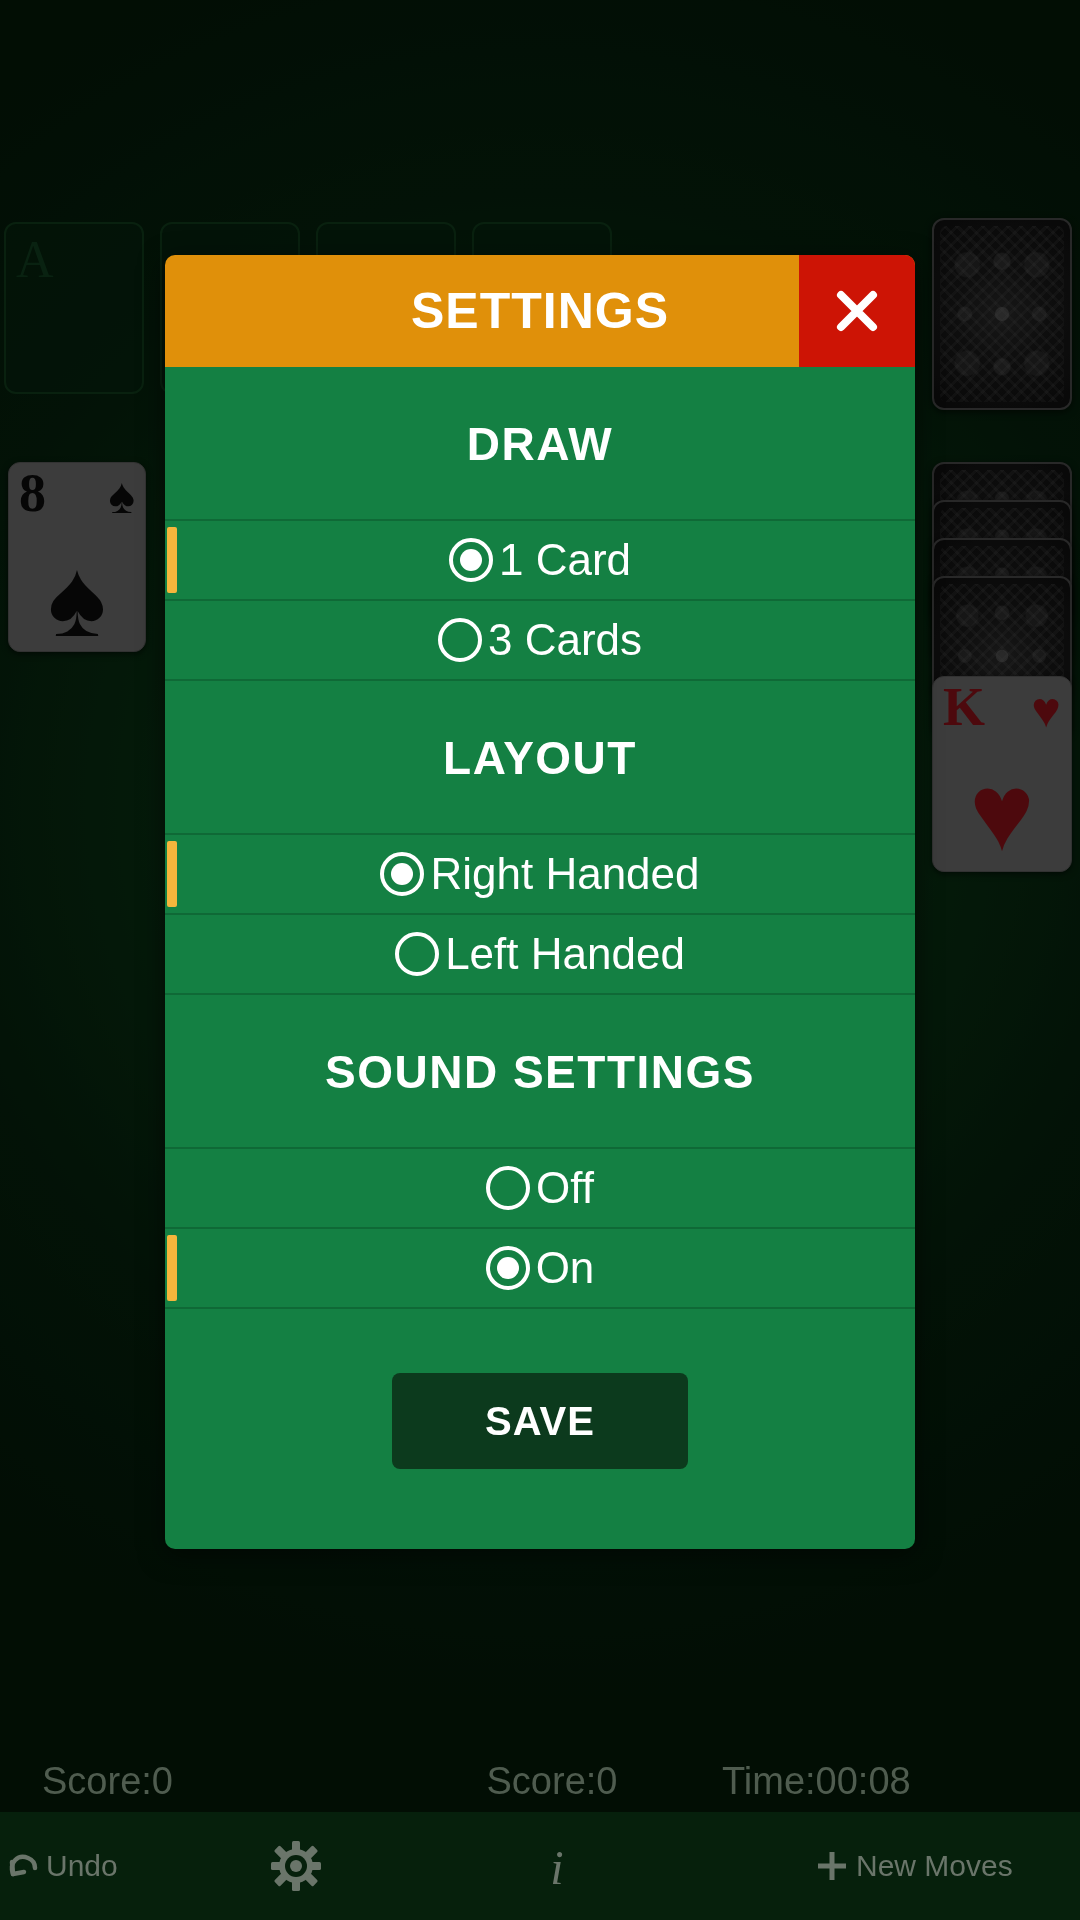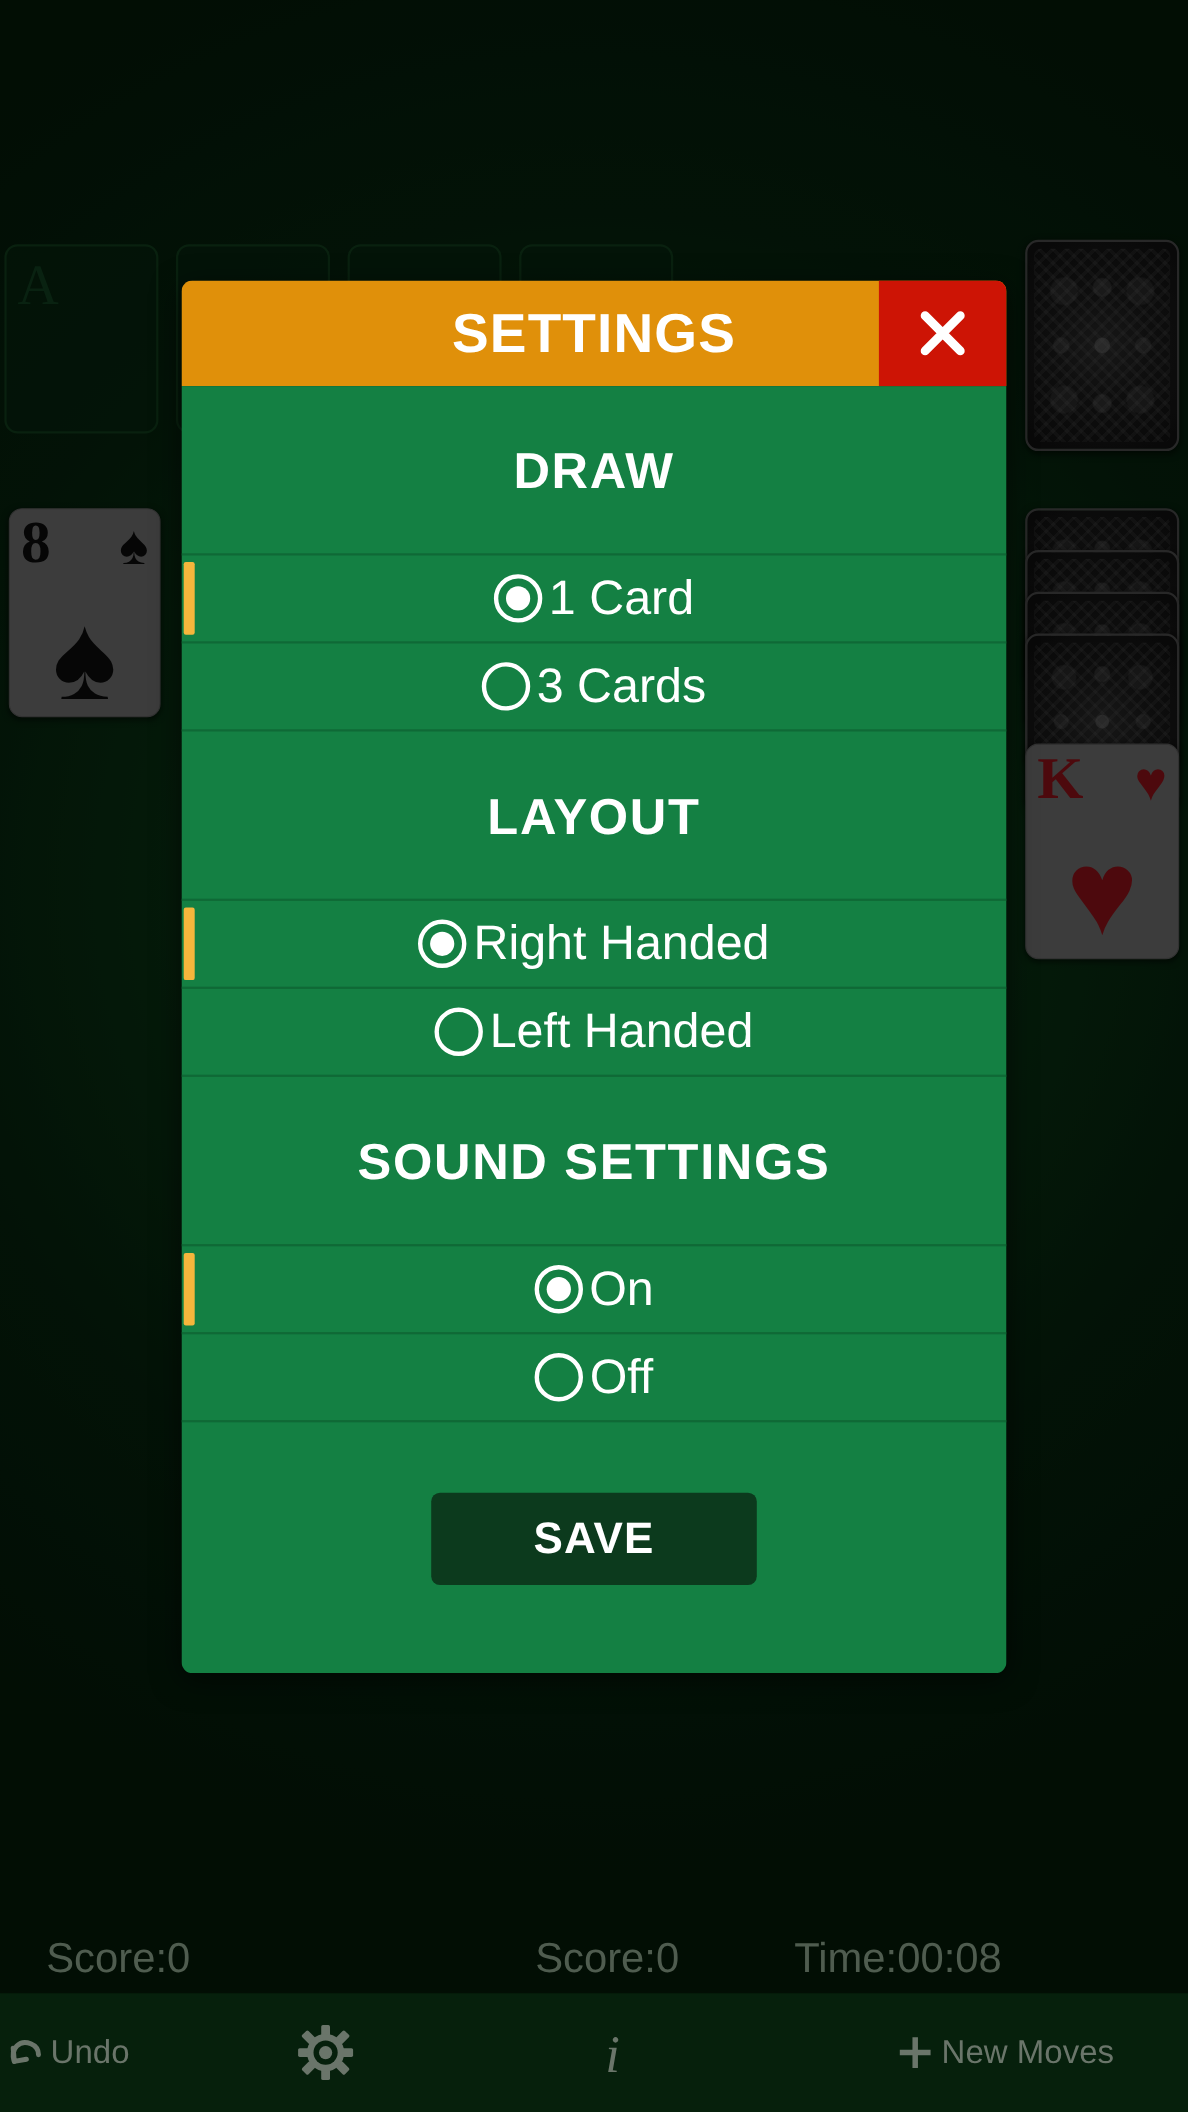--- a/index.html
+++ b/index.html
@@ -92,21 +92,21 @@
   
   #dialog{
     position:absolute;
     left:165px; top:255px; width:750px;
     border-radius:10px;
     overflow:hidden;
     box-shadow:0 6px 26px rgba(0,0,0,.55);
   }
   #dialog-header{
     display:flex; align-items:stretch;
-    height:96px;
+    height:112px;
     background:#e0900a;
   }
   #dialog-title{
     flex:1;
     display:flex; align-items:center; justify-content:center;
     color:#ffffff; font-size:50px; font-weight:700; letter-spacing:1px;
     padding-left:116px;
   }
   #close-button{
     width:116px;
@@ -162,21 +162,21 @@
   .option-label{
     color:#ffffff; font-size:44px; font-weight:400;
     white-space:nowrap;
   }
 
   #save-wrap{
     display:flex; justify-content:center;
     padding-top:64px;
   }
   #save-button{
-    width:296px; height:84px;
+    width:296px; height:96px;
     background:#0c3a1d;
     border:none; border-radius:8px;
     color:#ffffff; font-size:40px; font-weight:700; letter-spacing:1px;
     font-family:"Liberation Sans", sans-serif;
     cursor:pointer;
   }
 
   
   #status-bar{
     position:absolute; left:0; right:0; top:1750px; height:62px;
@@ -306,37 +306,37 @@
       <span class="option-inner">
         <span class="radio">
           
         </span>
         <span class="option-label">Left Handed</span>
       </span>
     </div>
 
     <div class="section-title">SOUND SETTINGS</div>
 
+    <div class="option-row">
+
+      <span class="option-inner">
+        <span class="radio">
+          
+        </span>
+        <span class="option-label">Off</span>
+      </span>
+    </div>
+
     <div class="option-row selected">
       <span class="marker"></span>
       <span class="option-inner">
         <span class="radio">
           <span class="dot"></span>
         </span>
         <span class="option-label">On</span>
-      </span>
-    </div>
-
-    <div class="option-row">
-
-      <span class="option-inner">
-        <span class="radio">
-          
-        </span>
-        <span class="option-label">Off</span>
       </span>
     </div>
 
     <div id="save-wrap">
       <button id="save-button">SAVE</button>
     </div>
 
   </div>
 </div>
 

